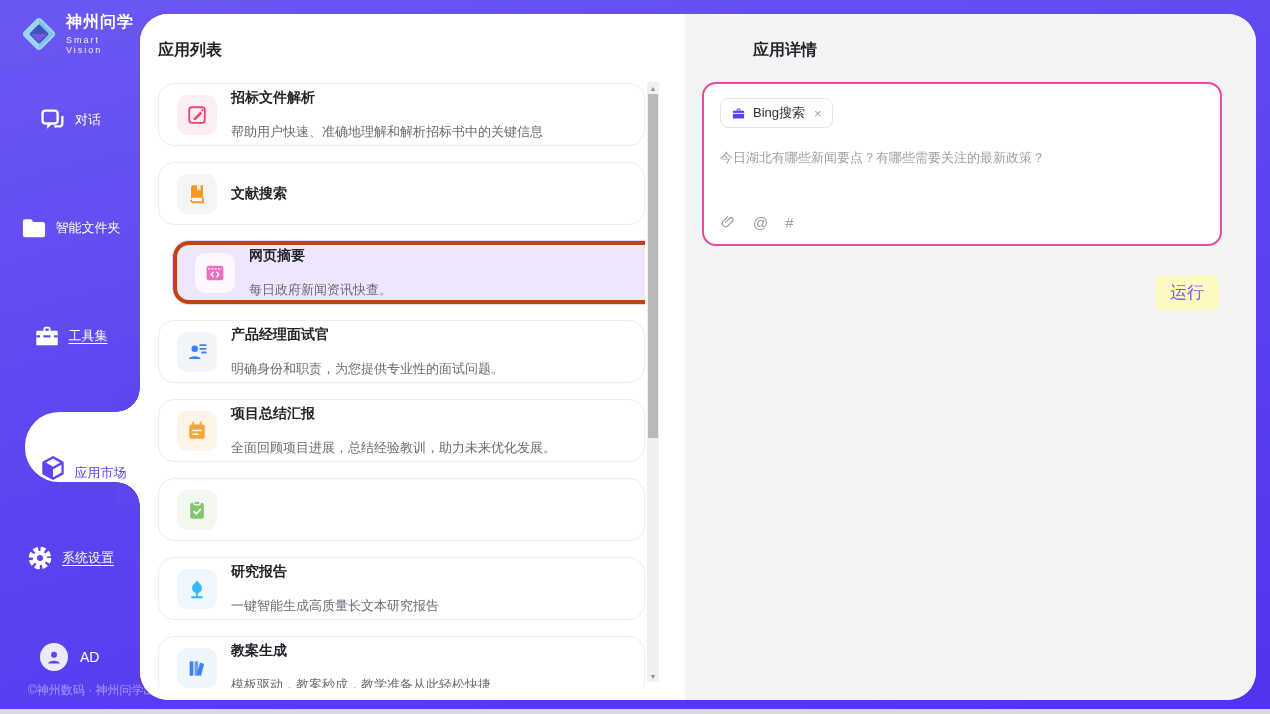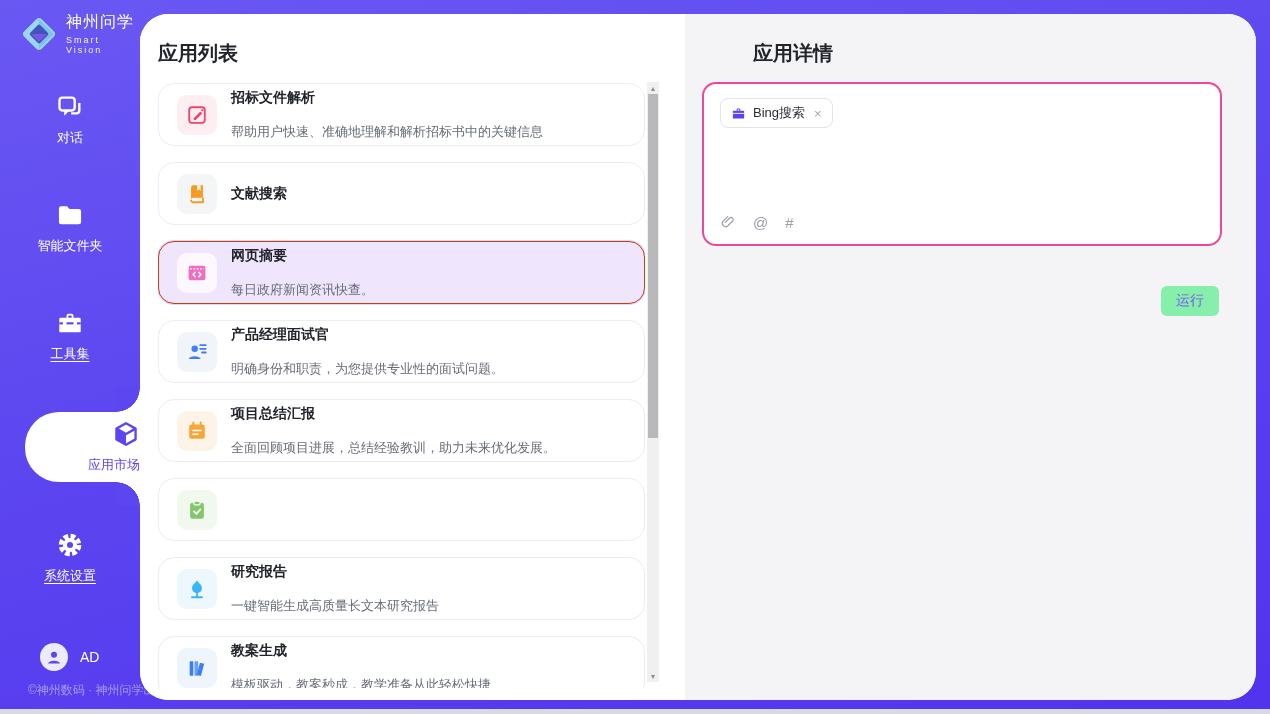--- a/index.html
+++ b/index.html
@@ -13,25 +13,25 @@
   }
   .stage{ position:relative; width:1270px; height:714px; background:#d9d9e6; }
   .frame{ position:absolute; left:0; top:0; right:0; height:709px;
     background:linear-gradient(165deg,#6a58f3 0%, #5c46f0 45%, #5233ee 100%); }
   .bottom-strip{ position:absolute; left:0; bottom:0; width:100%; height:5px; background:#d9d9e6; }
 
   
   .sidebar{ position:absolute; left:0; top:0; width:140px; height:709px; color:#fff; }
   .brand{ display:flex; align-items:center; gap:8px; padding:12px 0 0 20px; }
   .brand-logo{ width:38px; height:38px; flex:0 0 auto; }
-  .brand-name{ font-size:16px; font-weight:normal; letter-spacing:1px; }
+  .brand-name{ font-size:16px; font-weight:bold; letter-spacing:1px; }
   .brand-sub{ font-size:9px; letter-spacing:2px; opacity:.92; margin-top:2px; }
 
   .nav{ position:absolute; left:0; top:88px; width:140px; }
-  .nav-item{ position:relative; height:64px; margin:0 0 44px 0; display:flex; flex-direction:column;
+  .nav-item{ position:relative; height:64px; margin:0 0 44px 0; display:flex; 
     align-items:center; justify-content:center; gap:8px; cursor:pointer; }
   .nav-icon{ width:28px; height:28px; display:block; }
   .nav-label{ font-size:13px; }
   .nav-label.u{ text-decoration:underline; text-underline-offset:3px; }
 
   .nav-item.active{ margin-left:25px; width:115px; background:#fff; height:70px;
     border-radius:34px 0 0 34px; color:var(--purple);align-items:flex-end; }
   .nav-item.active::before{ content:''; position:absolute; right:0; top:-24px; width:24px; height:24px;
     background:radial-gradient(circle at 0 0, var(--purple) 23.5px, #fff 24px); }
   .nav-item.active::after{ content:''; position:absolute; right:0; bottom:-24px; width:24px; height:24px;
@@ -43,28 +43,28 @@
   .avatar svg{ width:18px; height:18px; }
   .user-name{ font-size:14px; color:#fff; }
   .side-footer{ position:absolute; left:28px; bottom:10px; font-size:12px; color:rgba(255,255,255,.45);
     white-space:nowrap; }
 
   
   .main{ position:absolute; left:140px; top:14px; width:1116px; height:686px; background:#fff;
     border-radius:28px; display:flex; overflow:hidden; }
 
   .list-section{ position:relative; width:545px; height:100%; background:#fff; }
-  .section-title{ font-size:20px; font-weight:bold; color:var(--ink); }
+  .section-title{ font-size:16px; font-weight:bold; color:var(--ink); }
   .list-section .section-title{ position:absolute; left:18px; top:26px; }
   .card-list{ position:absolute; left:18px; top:66px; width:487px; height:608px;
     overflow:hidden; padding-top:3px; }
   .card{ display:flex; align-items:center; gap:14px; width:487px; height:63px; margin-bottom:16px;
     border:1px solid #ececf1; border-radius:16px; background:#fff; padding:0 16px 0 18px; cursor:pointer; }
-  .card.selected{ background:#efe6fd; border:1px solid #c2410c;
-    box-shadow:0 0 0 1px rgba(144,97,249,.25); }
+  .card.selected{ background:#efe6fd; border:4px solid #c2410c;
+    box-shadow:0 0 0 1px rgba(144,97,249,.25);margin-left:15px; }
   .card-icon{ width:40px; height:40px; border-radius:10px; flex:0 0 auto;
     display:flex; align-items:center; justify-content:center; }
   .card-icon svg{ width:22px; height:22px; }
   .card-text{ display:flex; flex-direction:column; gap:16px; min-width:0; }
   .card-title{ font-size:14px; font-weight:bold; color:var(--ink); }
   .card-desc{ font-size:13px; color:var(--gray); white-space:nowrap; }
 
   
   .scrollbar{ position:absolute; right:26px; top:68px; width:12px; height:600px;
     background:#f0f0f1; }
@@ -81,22 +81,22 @@
   .tag-row{ display:flex; }
   .tool-tag{ display:inline-flex; align-items:center; gap:7px; height:30px; padding:0 10px;
     border:1px solid #e3e3e8; border-radius:8px; background:#fff; cursor:default; }
   .tool-tag svg{ width:15px; height:15px; }
   .tag-label{ font-size:13px; color:#2a2e35; }
   .tag-close{ font-size:13px; color:#a0a4ad; margin-left:2px; cursor:pointer; line-height:1; }
   .query-text{ margin-top:20px; font-size:13px; color:#9aa0a9; line-height:1.5; }
   .attach-row{ margin-top:auto; display:flex; align-items:center; gap:17px; color:#9aa0a9; }
   .attach-row svg{ width:16px; height:16px; display:block; }
   .glyph-btn{ font-size:15px; color:#9aa0a9; cursor:pointer; line-height:1; }
-  .run-btn{ position:absolute; right:37px; top:272px; padding:6px 15px; background:#86efac;
-    color:#7e57f2; font-size:14px; border:none; border-radius:6px; cursor:pointer;
+  .run-btn{ position:absolute; right:37px; top:261px; padding:6px 15px; background:#fef9c3;
+    color:#7e57f2; font-size:17px; border:none; border-radius:6px; cursor:pointer;
     font-family:inherit; }
 </style>
 </head>
 <body>
 
 <div class="stage">
   <div class="frame"></div>
   <div class="bottom-strip"></div>
 
   <div class="sidebar">
@@ -292,20 +292,21 @@
             <svg viewBox="0 0 24 24">
               <path d="M9 7.5V5.8A1.8 1.8 0 0 1 10.8 4h2.4A1.8 1.8 0 0 1 15 5.8v1.7h5a1 1 0 0 1 1 1V19a1 1 0 0 1-1 1H4a1 1 0 0 1-1-1V8.5a1 1 0 0 1 1-1h5z" fill="#5d43ee"></path>
               <path d="M10.6 5.6h2.8v1.9h-2.8z" fill="#fff"></path>
               <rect x="3" y="11" width="18" height="1.6" fill="#fff" opacity="0.9"></rect>
             </svg>
             <span class="tag-label">Bing搜索</span>
             <span class="tag-close">×</span>
           </span>
         </div>
 
+        <div class="query-text">今日湖北有哪些新闻要点？有哪些需要关注的最新政策？</div>
 
         <div class="attach-row">
           <span class="glyph-btn">
             <svg viewBox="0 0 24 24" fill="none" stroke="#9aa0a9" stroke-width="1.8" stroke-linecap="round">
               <path d="M8 12.5l6.5-6.5a3.2 3.2 0 0 1 4.5 4.5l-7.5 7.5a5 5 0 0 1-7-7l7-7"></path>
             </svg>
           </span>
           <span class="glyph-btn">@</span>
           <span class="glyph-btn">#</span>
         </div>

